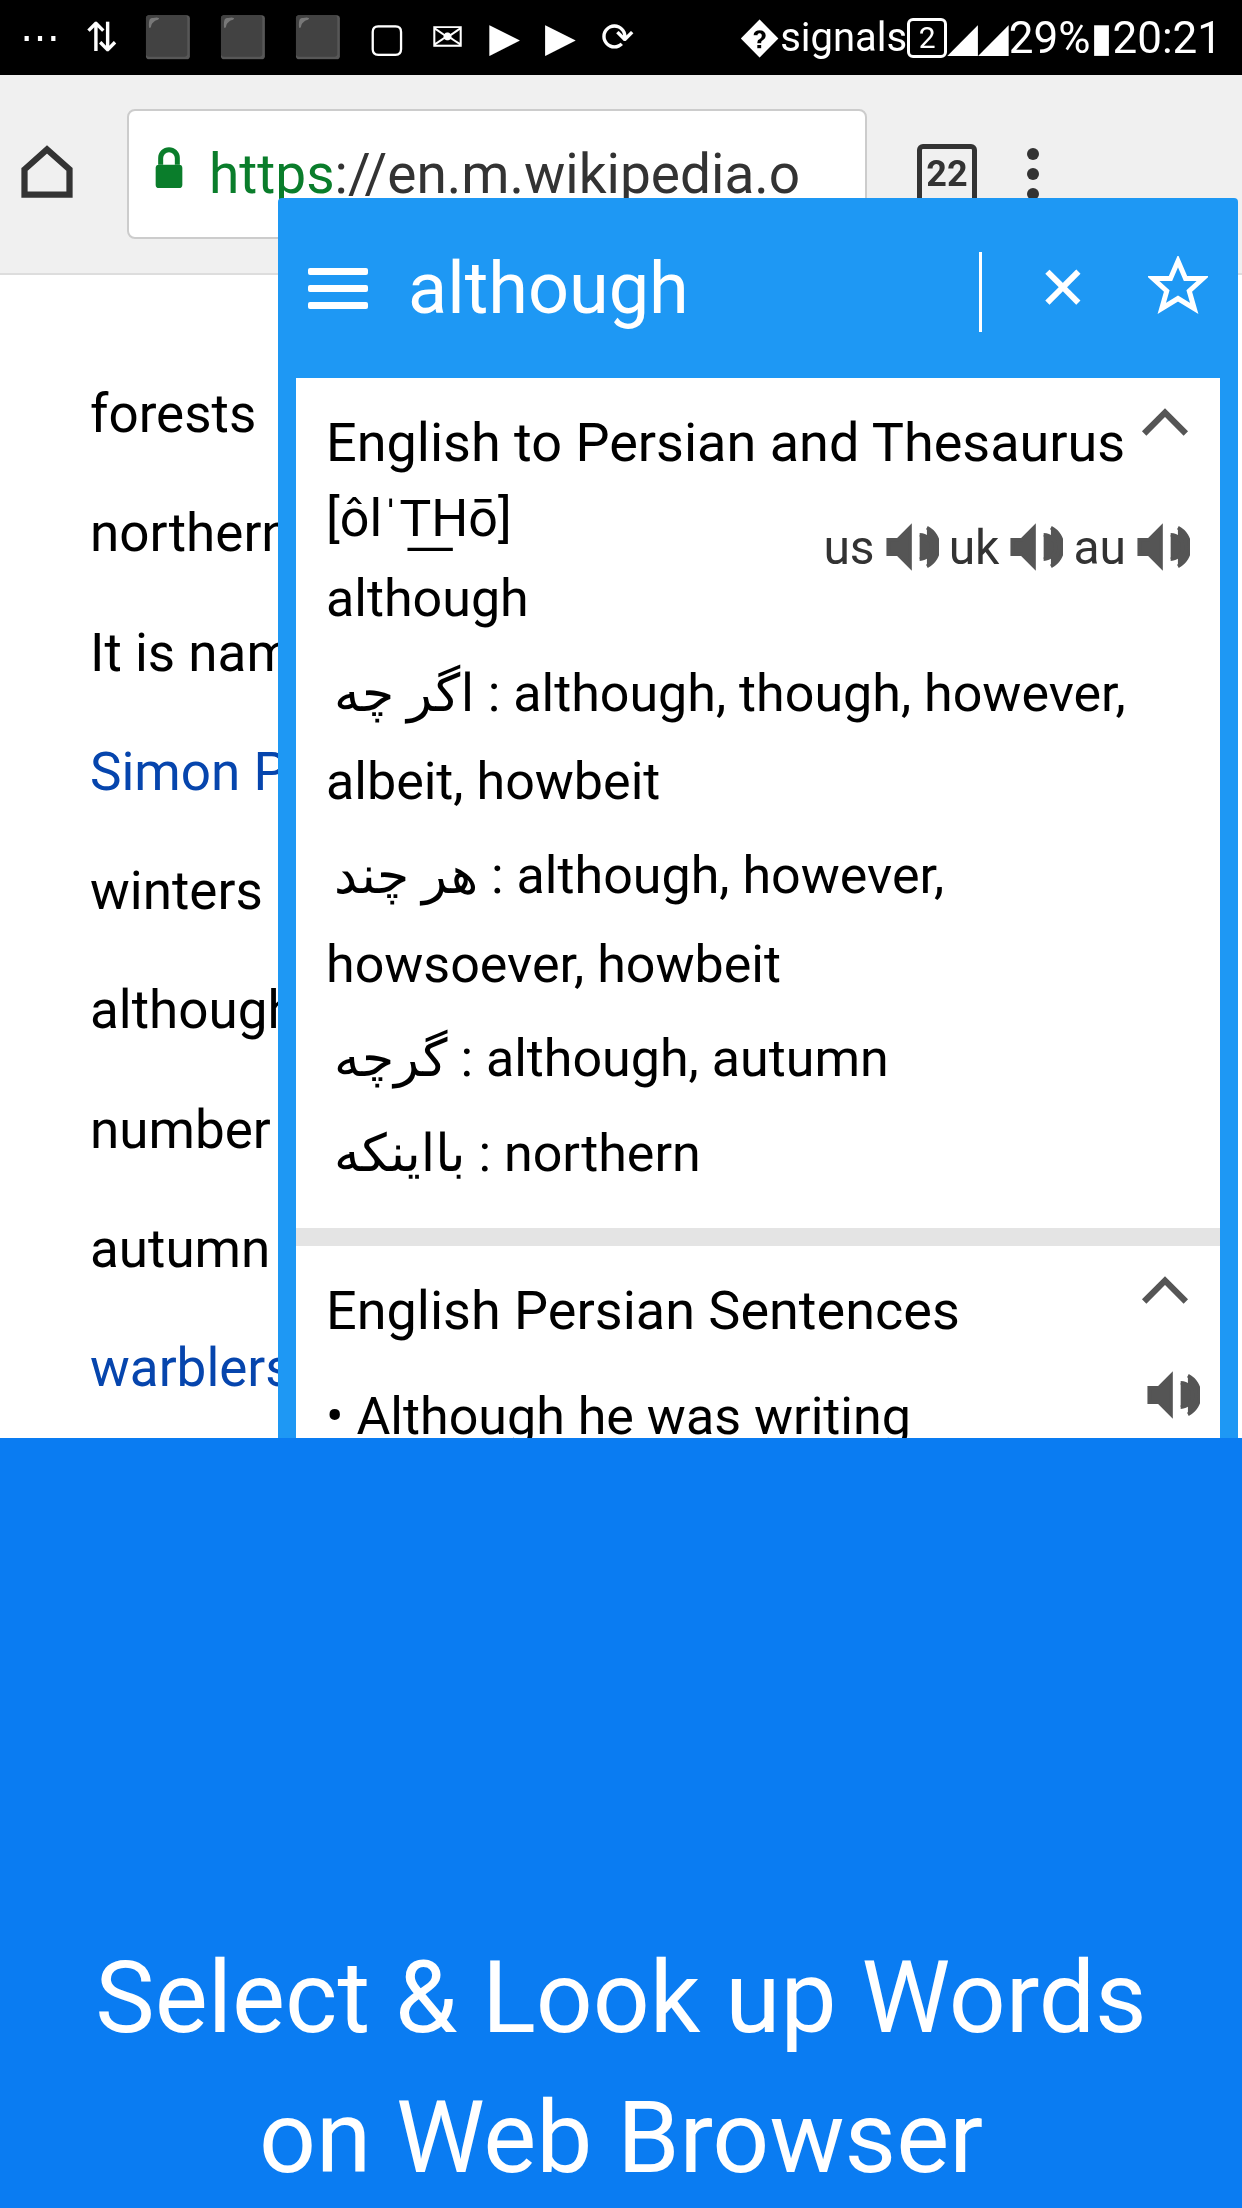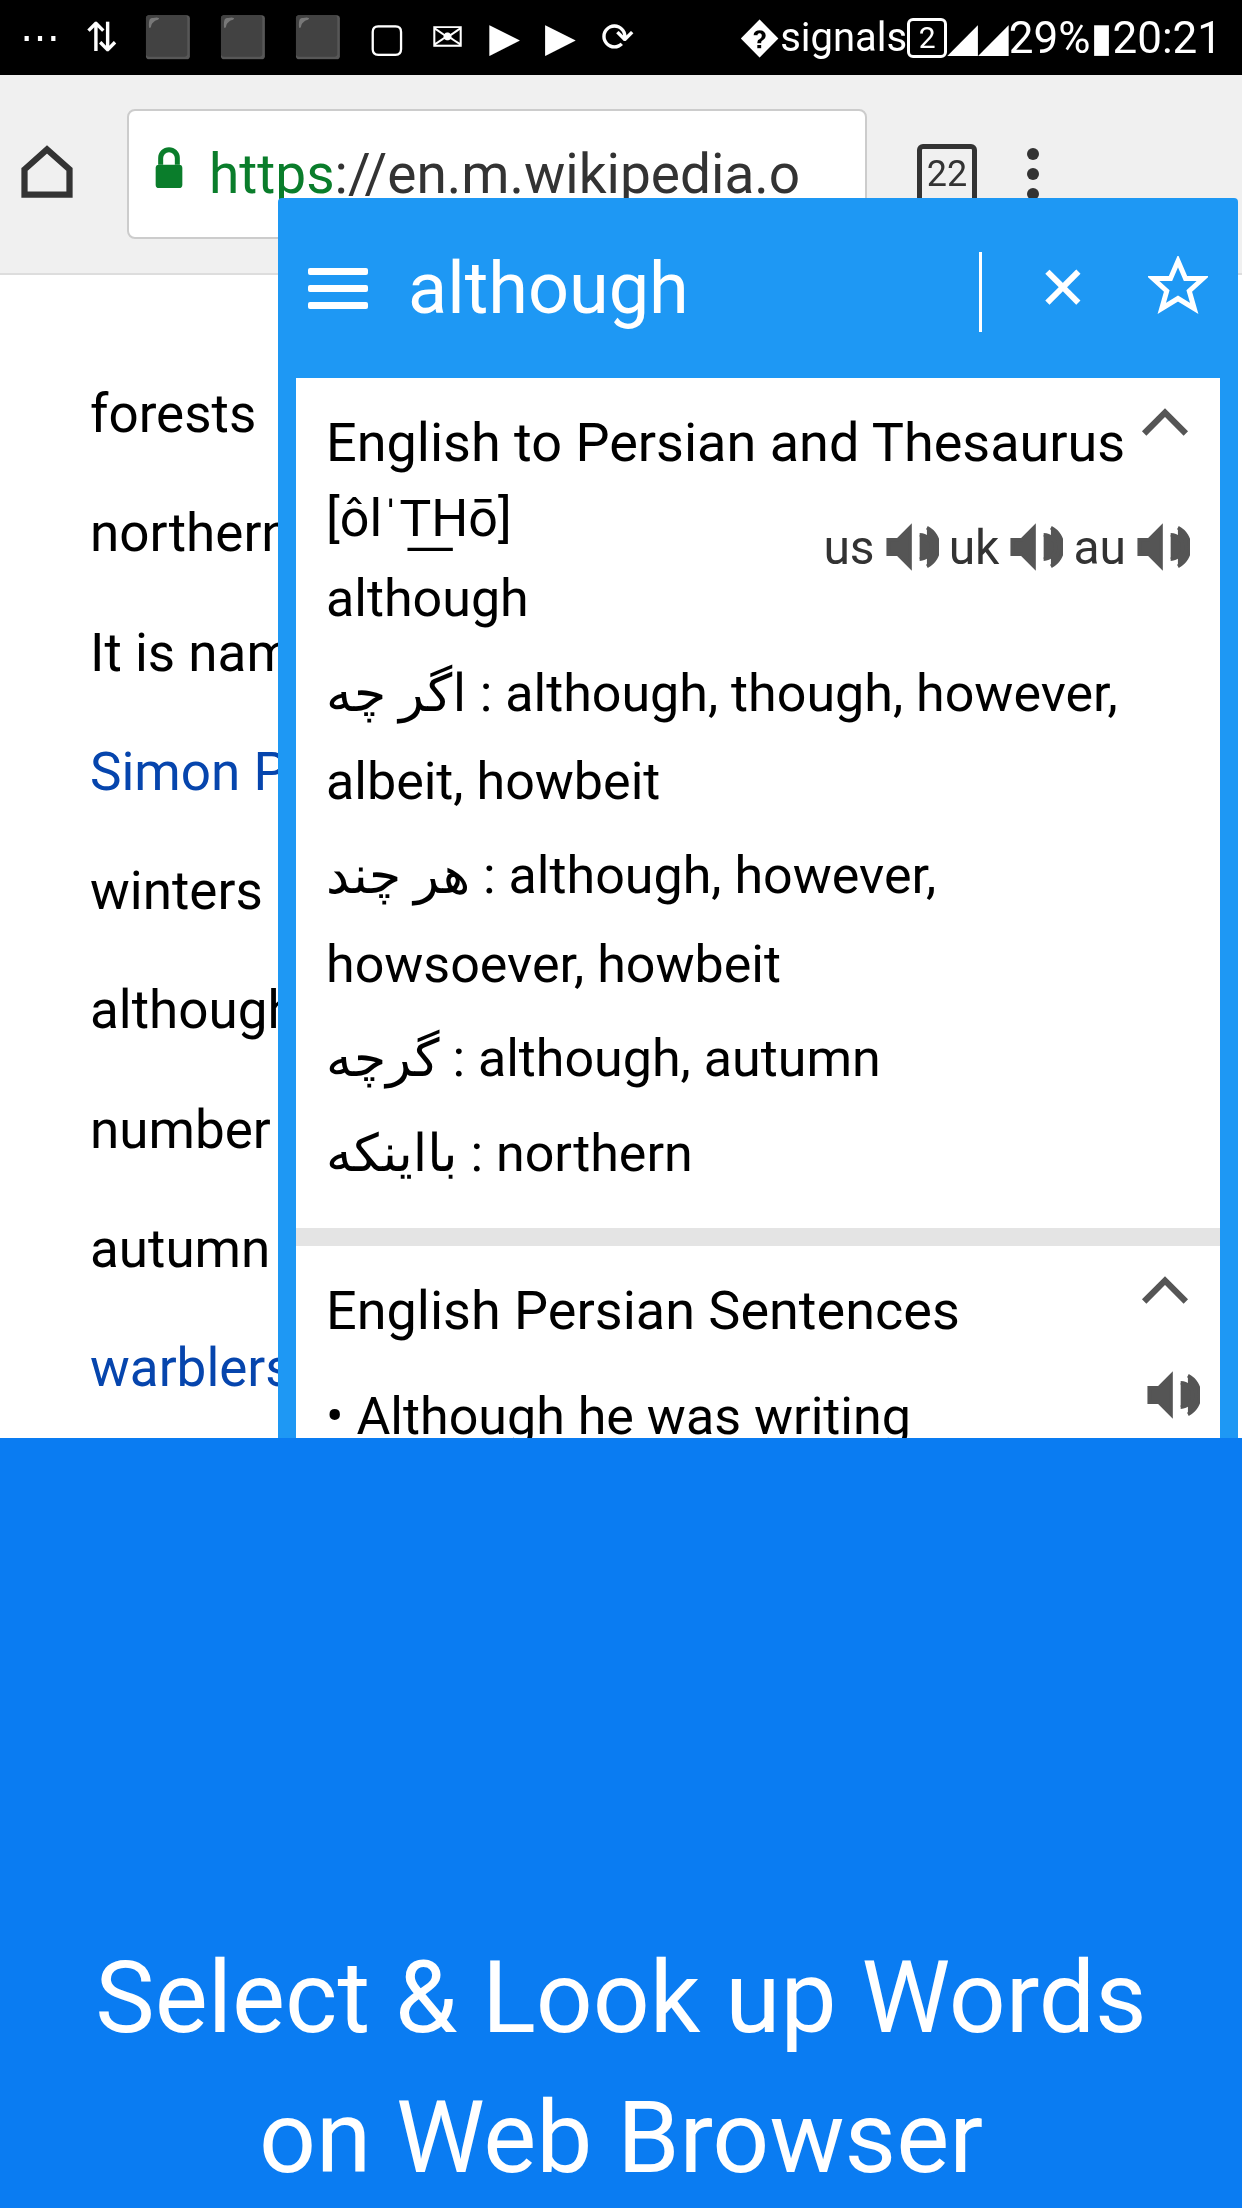--- a/index.html
+++ b/index.html
@@ -54,21 +54,21 @@
   .url-protocol { color: #0a7d2b; }
   .url-rest { color: #333; }
   .tabs-badge {
     width: 60px; height: 60px;
     border: 5px solid #333;
     border-radius: 6px;
     display: flex;
     align-items: center;
     justify-content: center;
     font-size: 36px;
-    font-weight: normal;
+    font-weight: bold;
     color: #333;
   }
 
   
   .page-content {
     padding: 80px 90px;
     font-size: 53px;
     line-height: 2.25;
     color: #000;
   }
@@ -145,21 +145,21 @@
     align-items: center;
     gap: 10px;
     font-size: 48px;
     color: #333;
   }
   .audio-btn { display: flex; align-items: center; gap: 6px; }
   .audio-btn svg { width: 58px; height: 58px; fill: #555; }
   .pos { color: #0a8a0a; font-size: 52px; display: inline; }
   .pos-dash { font-size: 52px; color: #333; }
   .entry { font-size: 52px; color: #000; line-height: 1.7; margin-top: 6px; }
-  .persian { direction: rtl; unicode-bidi: embed; }
+  .persian { direction: rtl; unicode-bidi: embed; margin-left: 8px; }
 
   .sentences-card .card-title { font-size: 54px; }
   .sentences-card .audio-single {
     position: absolute;
     right: 20px;
     top: 120px;
   }
   .sentences-card .audio-single svg { width: 58px; height: 58px; fill: #555; }
   .sentence-item { font-size: 52px; margin-top: 40px; color: #000; }
 

